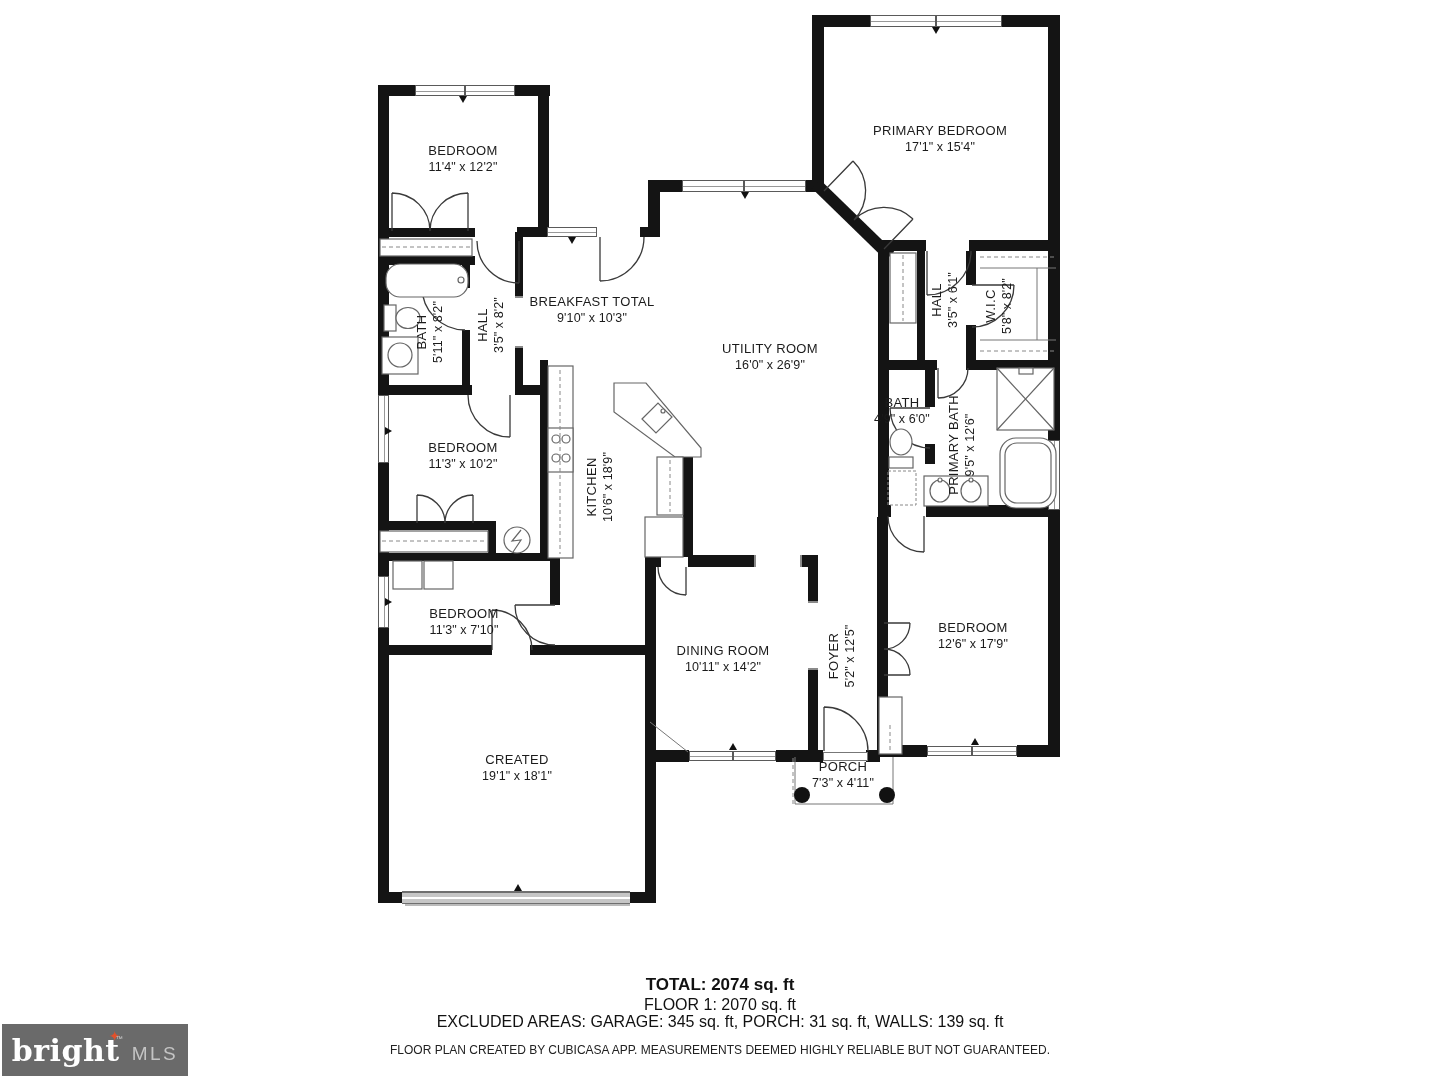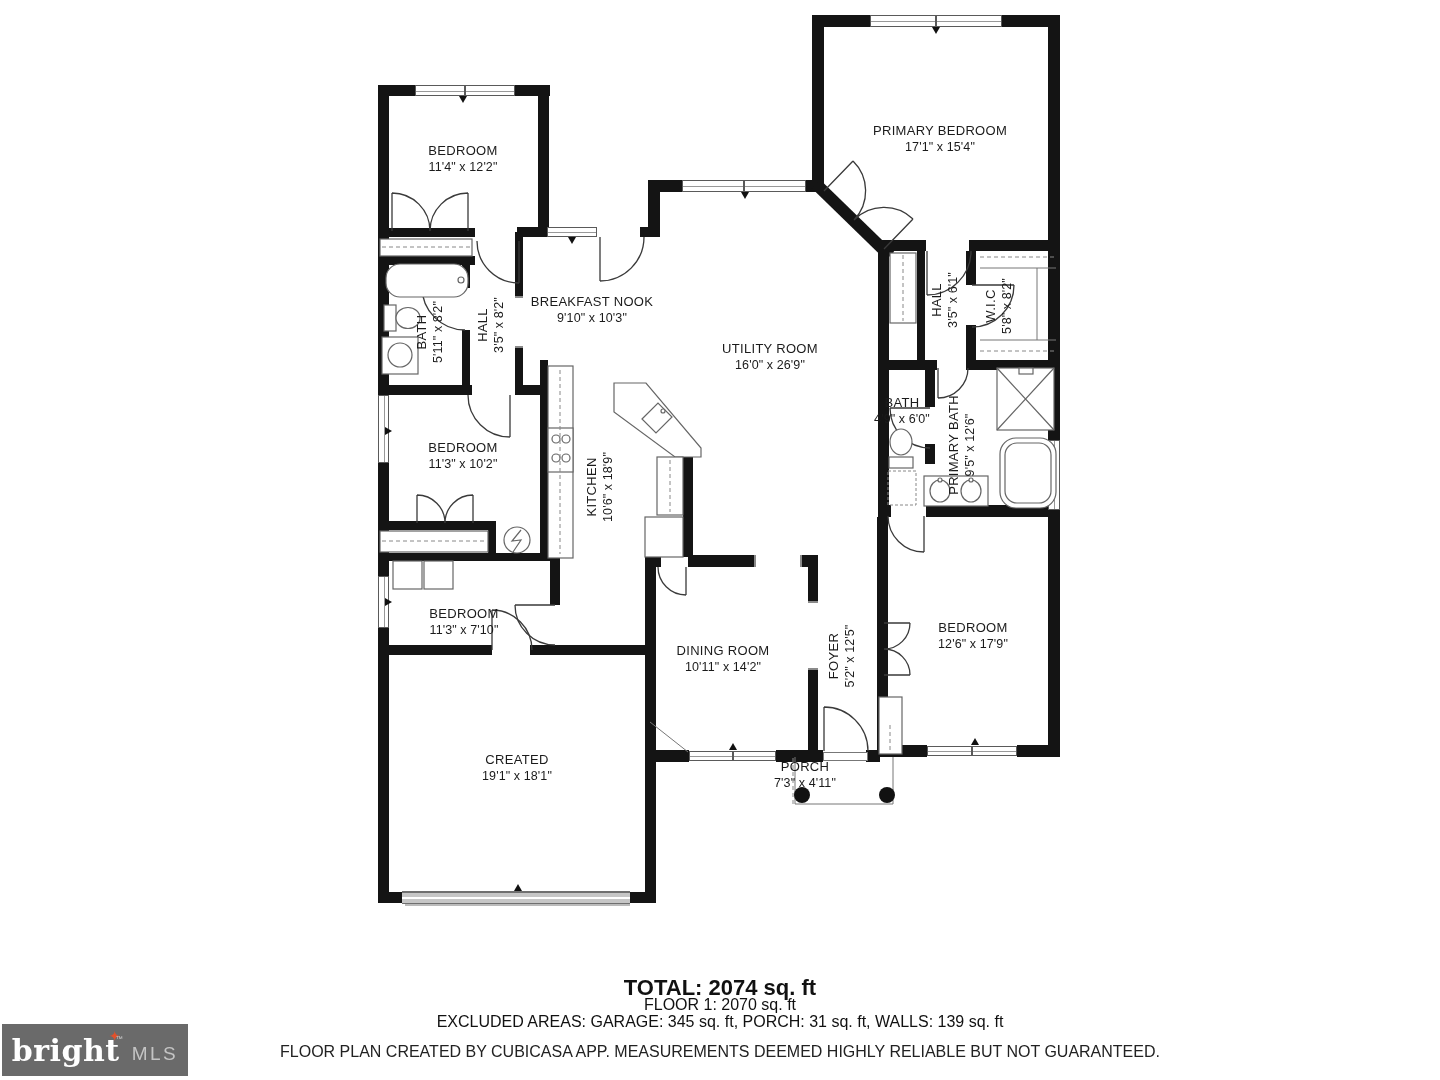--- a/index.html
+++ b/index.html
@@ -12,24 +12,24 @@
   .jamb{position:absolute;background:#8a8a8a;}
   .sill{position:absolute;background:#fff;border:1px solid #777;box-sizing:border-box;}
   .gdoor{position:absolute;border-top:2px solid #6f6f6f;border-bottom:1px solid #6f6f6f;
     background:linear-gradient(#c6c6c6 0 38%,#fff 38% 62%,#c6c6c6 62% 100%);box-sizing:border-box;}
   .lbl{position:absolute;font-size:13px;line-height:1.32;color:#1b1b1b;text-align:center;
     white-space:nowrap;letter-spacing:.3px;transform:translate(-50%,-50%);}
   .lbl .dims{font-size:12.5px;letter-spacing:.1px;}
   .lbl.rot{transform:translate(-50%,-50%) rotate(-90deg);}
   svg.overlay{position:absolute;left:0;top:0;}
   .footer{position:absolute;left:0;width:1440px;text-align:center;color:#111;}
-  .f-total{top:975px;font-weight:bold;font-size:22px;}
+  .f-total{top:975px;font-weight:bold;font-size:17px;}
   .f-floor{top:996px;font-size:16px;}
   .f-excl{top:1013px;font-size:16px;}
-  .f-disc{top:1043px;font-size:16px;color:#222;}
+  .f-disc{top:1043px;font-size:12px;color:#222;}
   .logo{position:absolute;left:2px;top:1024px;width:186px;height:52px;background:#6a6a6a;
     display:flex;align-items:center;justify-content:center;}
   .logo-bright{font-family:"DejaVu Serif",serif;font-weight:bold;color:#fff;font-size:30px;letter-spacing:.5px;}
   .logo-sparkle{position:relative;left:-11px;top:-14px;color:#e0512c;font-size:14px;width:0;display:inline-block;}
   .logo-tm{position:relative;top:-12px;left:-4px;color:#cfcfcf;font-size:7px;}
   .logo-mls{color:#c4c4c4;font-size:19px;letter-spacing:2.5px;margin-left:5px;position:relative;top:4px;}
 </style>
 </head>
 <body>
 
@@ -228,21 +228,21 @@
     </div>
   <div class="lbl rot" style="left:430px;top:332px">
     <div>BATH</div>
       <div class="dims">5'11" x 8'2"</div>
     </div>
   <div class="lbl rot" style="left:491px;top:325px">
     <div>HALL</div>
       <div class="dims">3'5" x 8'2"</div>
     </div>
   <div class="lbl" style="left:592px;top:310px">
-    <div>BREAKFAST NOOK</div>
+    <div>BREAKFAST TOTAL</div>
       <div class="dims">9'10" x 10'3"</div>
     </div>
   <div class="lbl" style="left:770px;top:357px">
     <div>UTILITY ROOM</div>
       <div class="dims">16'0" x 26'9"</div>
     </div>
   <div class="lbl" style="left:463px;top:456px">
     <div>BEDROOM</div>
       <div class="dims">11'3" x 10'2"</div>
     </div>
@@ -279,21 +279,21 @@
       <div class="dims">5'2" x 12'5"</div>
     </div>
   <div class="lbl" style="left:973px;top:636px">
     <div>BEDROOM</div>
       <div class="dims">12'6" x 17'9"</div>
     </div>
   <div class="lbl" style="left:517px;top:768px">
     <div>CREATED</div>
       <div class="dims">19'1" x 18'1"</div>
     </div>
-  <div class="lbl" style="left:805px;top:775px">
+  <div class="lbl" style="left:843px;top:775px">
     <div>PORCH</div>
       <div class="dims">7'3" x 4'11"</div>
     </div>
 </div>
 
 <div class="footer f-total">TOTAL: 2074 sq. ft</div>
 <div class="footer f-floor">FLOOR 1: 2070 sq. ft</div>
 <div class="footer f-excl">EXCLUDED AREAS: GARAGE: 345 sq. ft, PORCH: 31 sq. ft, WALLS: 139 sq. ft</div>
 <div class="footer f-disc">FLOOR PLAN CREATED BY CUBICASA APP. MEASUREMENTS DEEMED HIGHLY RELIABLE BUT NOT GUARANTEED.</div>
 

